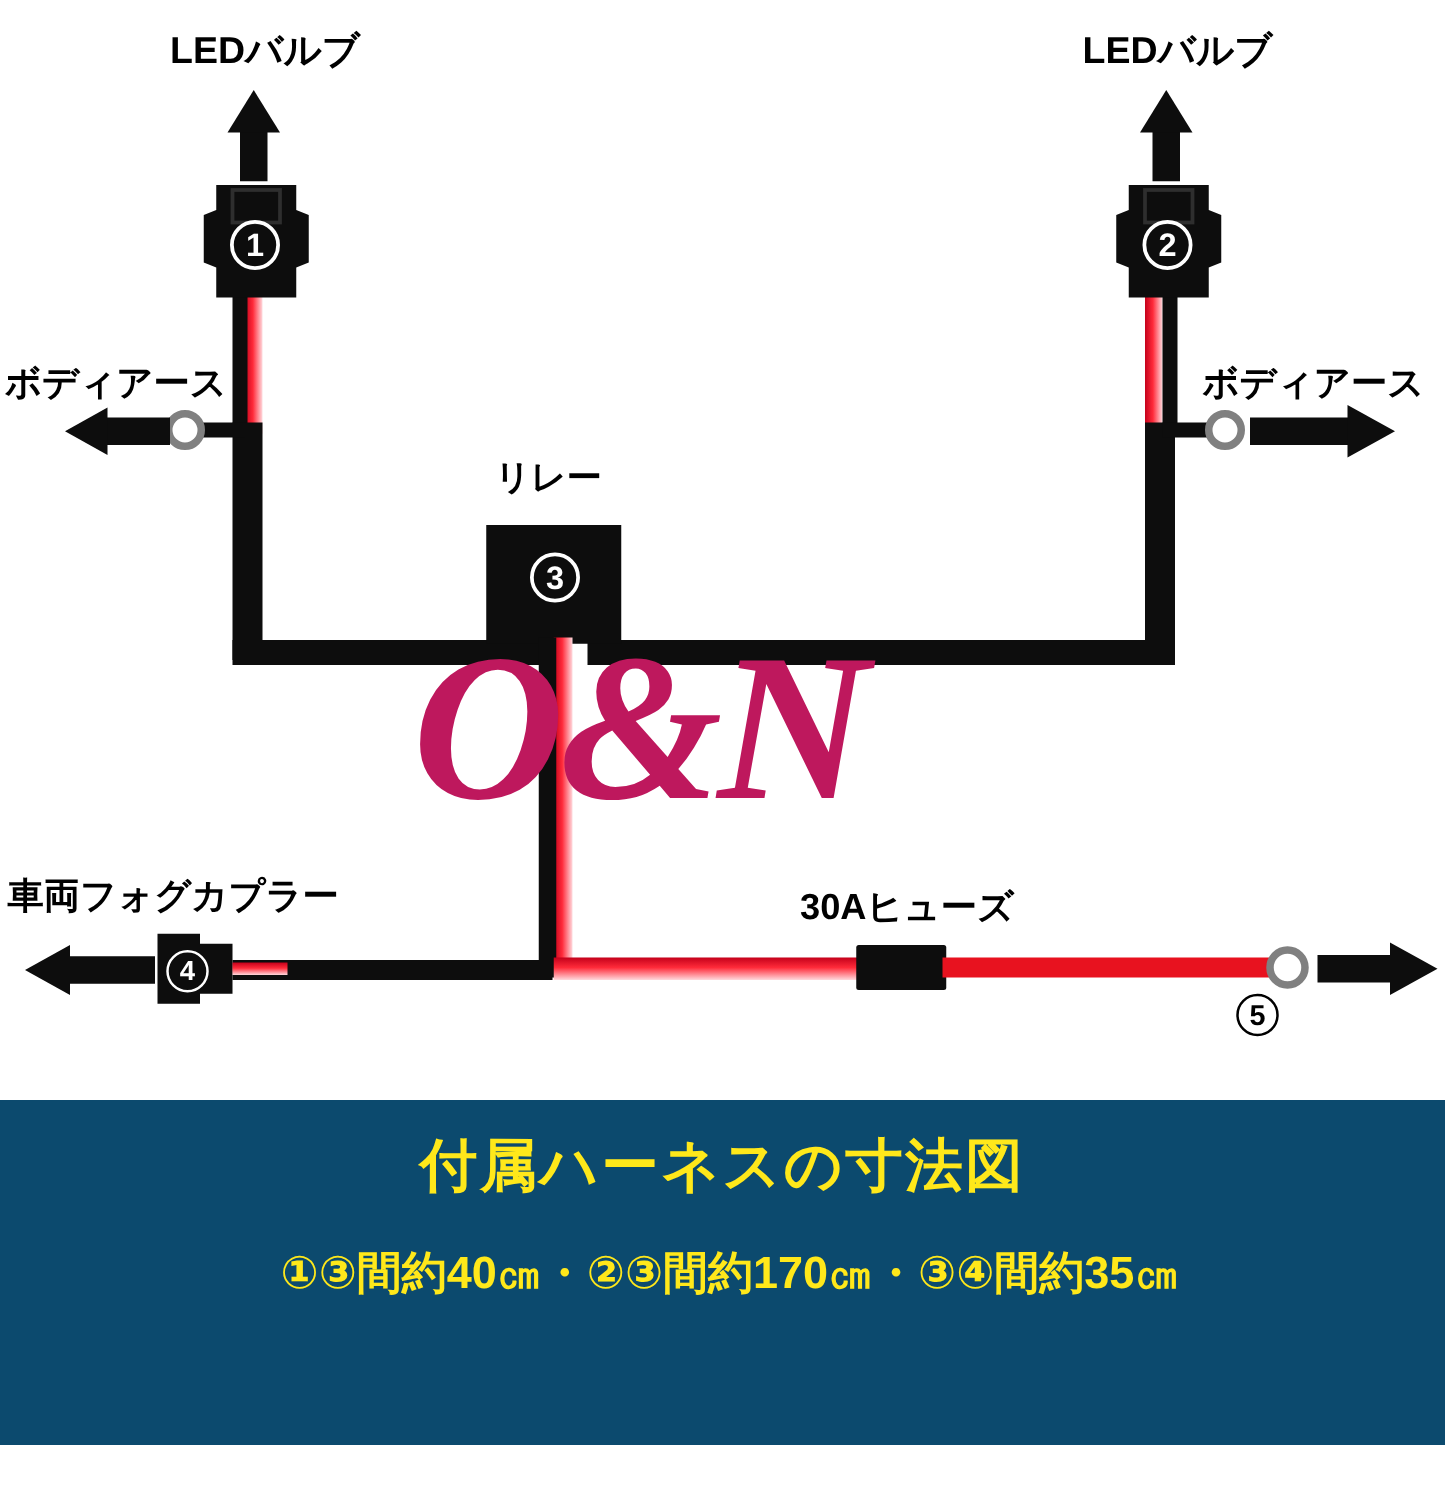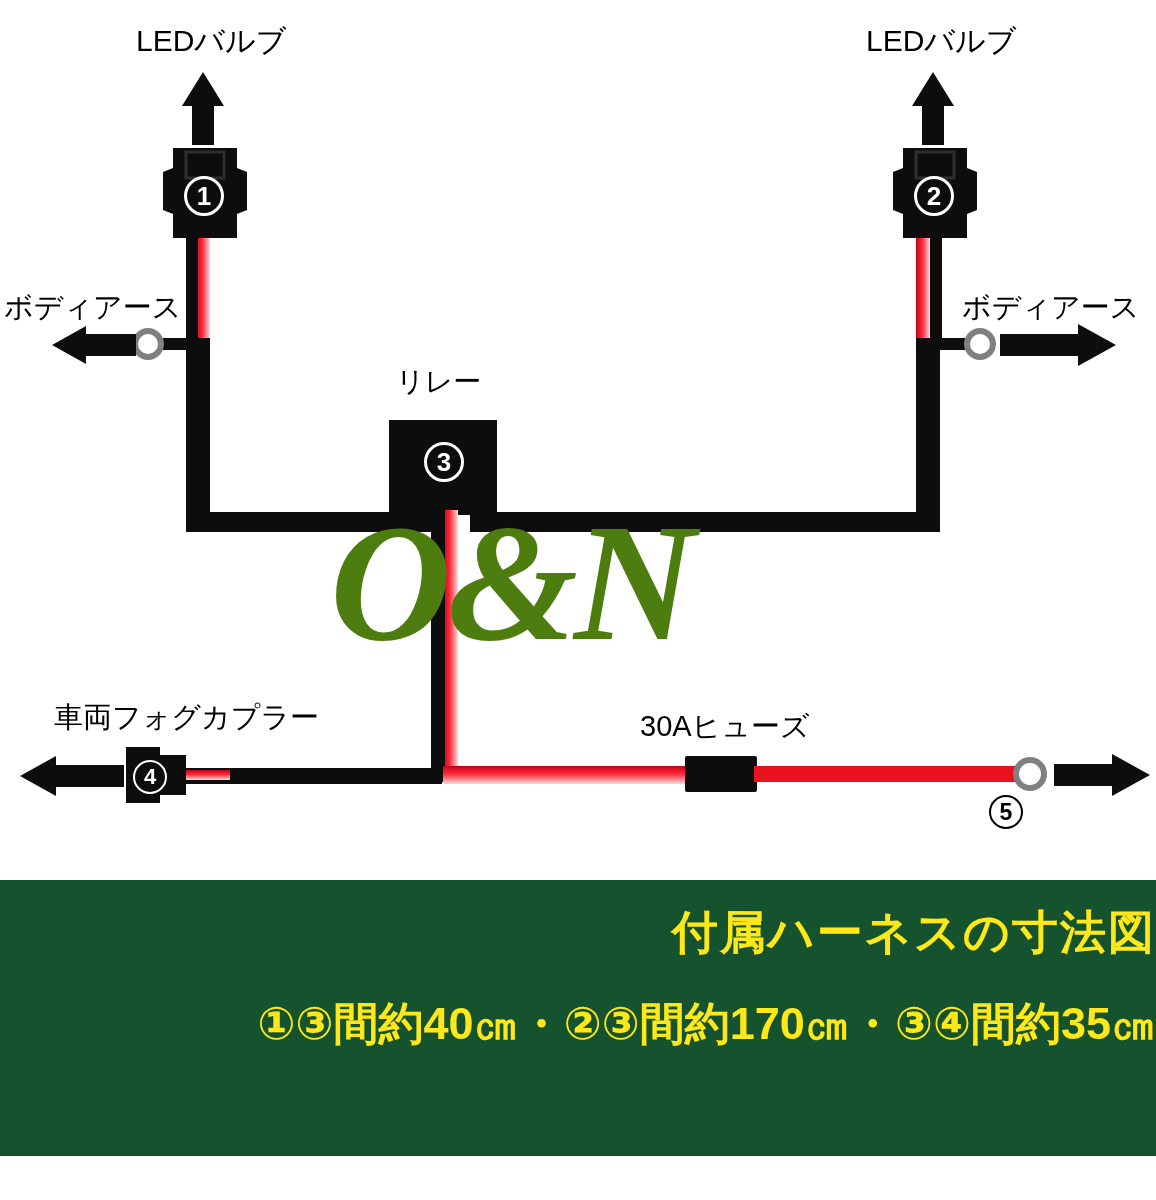--- a/index.html
+++ b/index.html
@@ -31,31 +31,31 @@
     position: absolute;
     left: 0;
     top: 0;
     display: block;
   }
 
   
   .dlabel {
     position: absolute;
     color: #000000;
-    font-weight: normal;
+    font-weight: bold;
     font-family: "Liberation Sans", "DejaVu Sans", sans-serif;
     white-space: nowrap;
     line-height: 1;
   }
   .lbl-led-left   { left: 136px;  top: 26px;  font-size: 30px; }
   .lbl-led-right  { left: 866px;  top: 26px;  font-size: 30px; }
   .lbl-ground-left{ left: 4px;    top: 293px; font-size: 29px; }
   .lbl-ground-right{ left: 962px; top: 293px; font-size: 29px; }
   .lbl-relay      { left: 396px;  top: 368px; font-size: 28px; }
-  .lbl-fog        { left: 6px;    top: 703px; font-size: 29px; margin-left: 48px; }
+  .lbl-fog        { left: 6px;    top: 703px; font-size: 29px; }
   .lbl-fuse       { left: 640px;  top: 712px; font-size: 29px; }
   .lbl-battery    { left: 920px;  top: 726px; font-size: 29px; }
 
   
   .idx {
     position: absolute;
     width: 40px;
     height: 40px;
     border-radius: 50%;
     border: 3px solid #ffffff;
@@ -86,54 +86,54 @@
 
   
   #watermark {
     position: absolute;
     left: 330px;
     top: 498px;
     font-family: "Liberation Serif", "DejaVu Serif", serif;
     font-style: italic;
     font-weight: bold;
     font-size: 168px;
-    color: #4d7c0f;
+    color: #be185d;
     line-height: 1;
     letter-spacing: -4px;
     pointer-events: none;
   }
 
   
   #caption {
     position: absolute;
     left: 0;
     top: 880px;
     width: 1156px;
     height: 276px;
-    background: #14532d;
+    background: #0c4a6e;
     box-sizing: border-box;
     display: flex;
     flex-direction: column;
-    align-items: flex-end;
+    align-items: center;
     justify-content: flex-start;
     padding-top: 16px;
   }
   .cap-title {
     color: #ffe81a;
     font-size: 46px;
     font-weight: bold;
     letter-spacing: 2px;
     margin-top: 6px;
     margin-bottom: 30px;
     text-align: center;
     font-family: "Liberation Sans", "DejaVu Sans", sans-serif;
   }
   .cap-line {
     color: #ffe81a;
-    font-size: 45px;
+    font-size: 36px;
     font-weight: bold;
     text-align: center;
     margin-bottom: 24px;
     letter-spacing: 0px;
     font-family: "Liberation Sans", "DejaVu Sans", sans-serif;
     white-space: nowrap;
     margin-left: 12px;
   }
 </style>
 </head>

